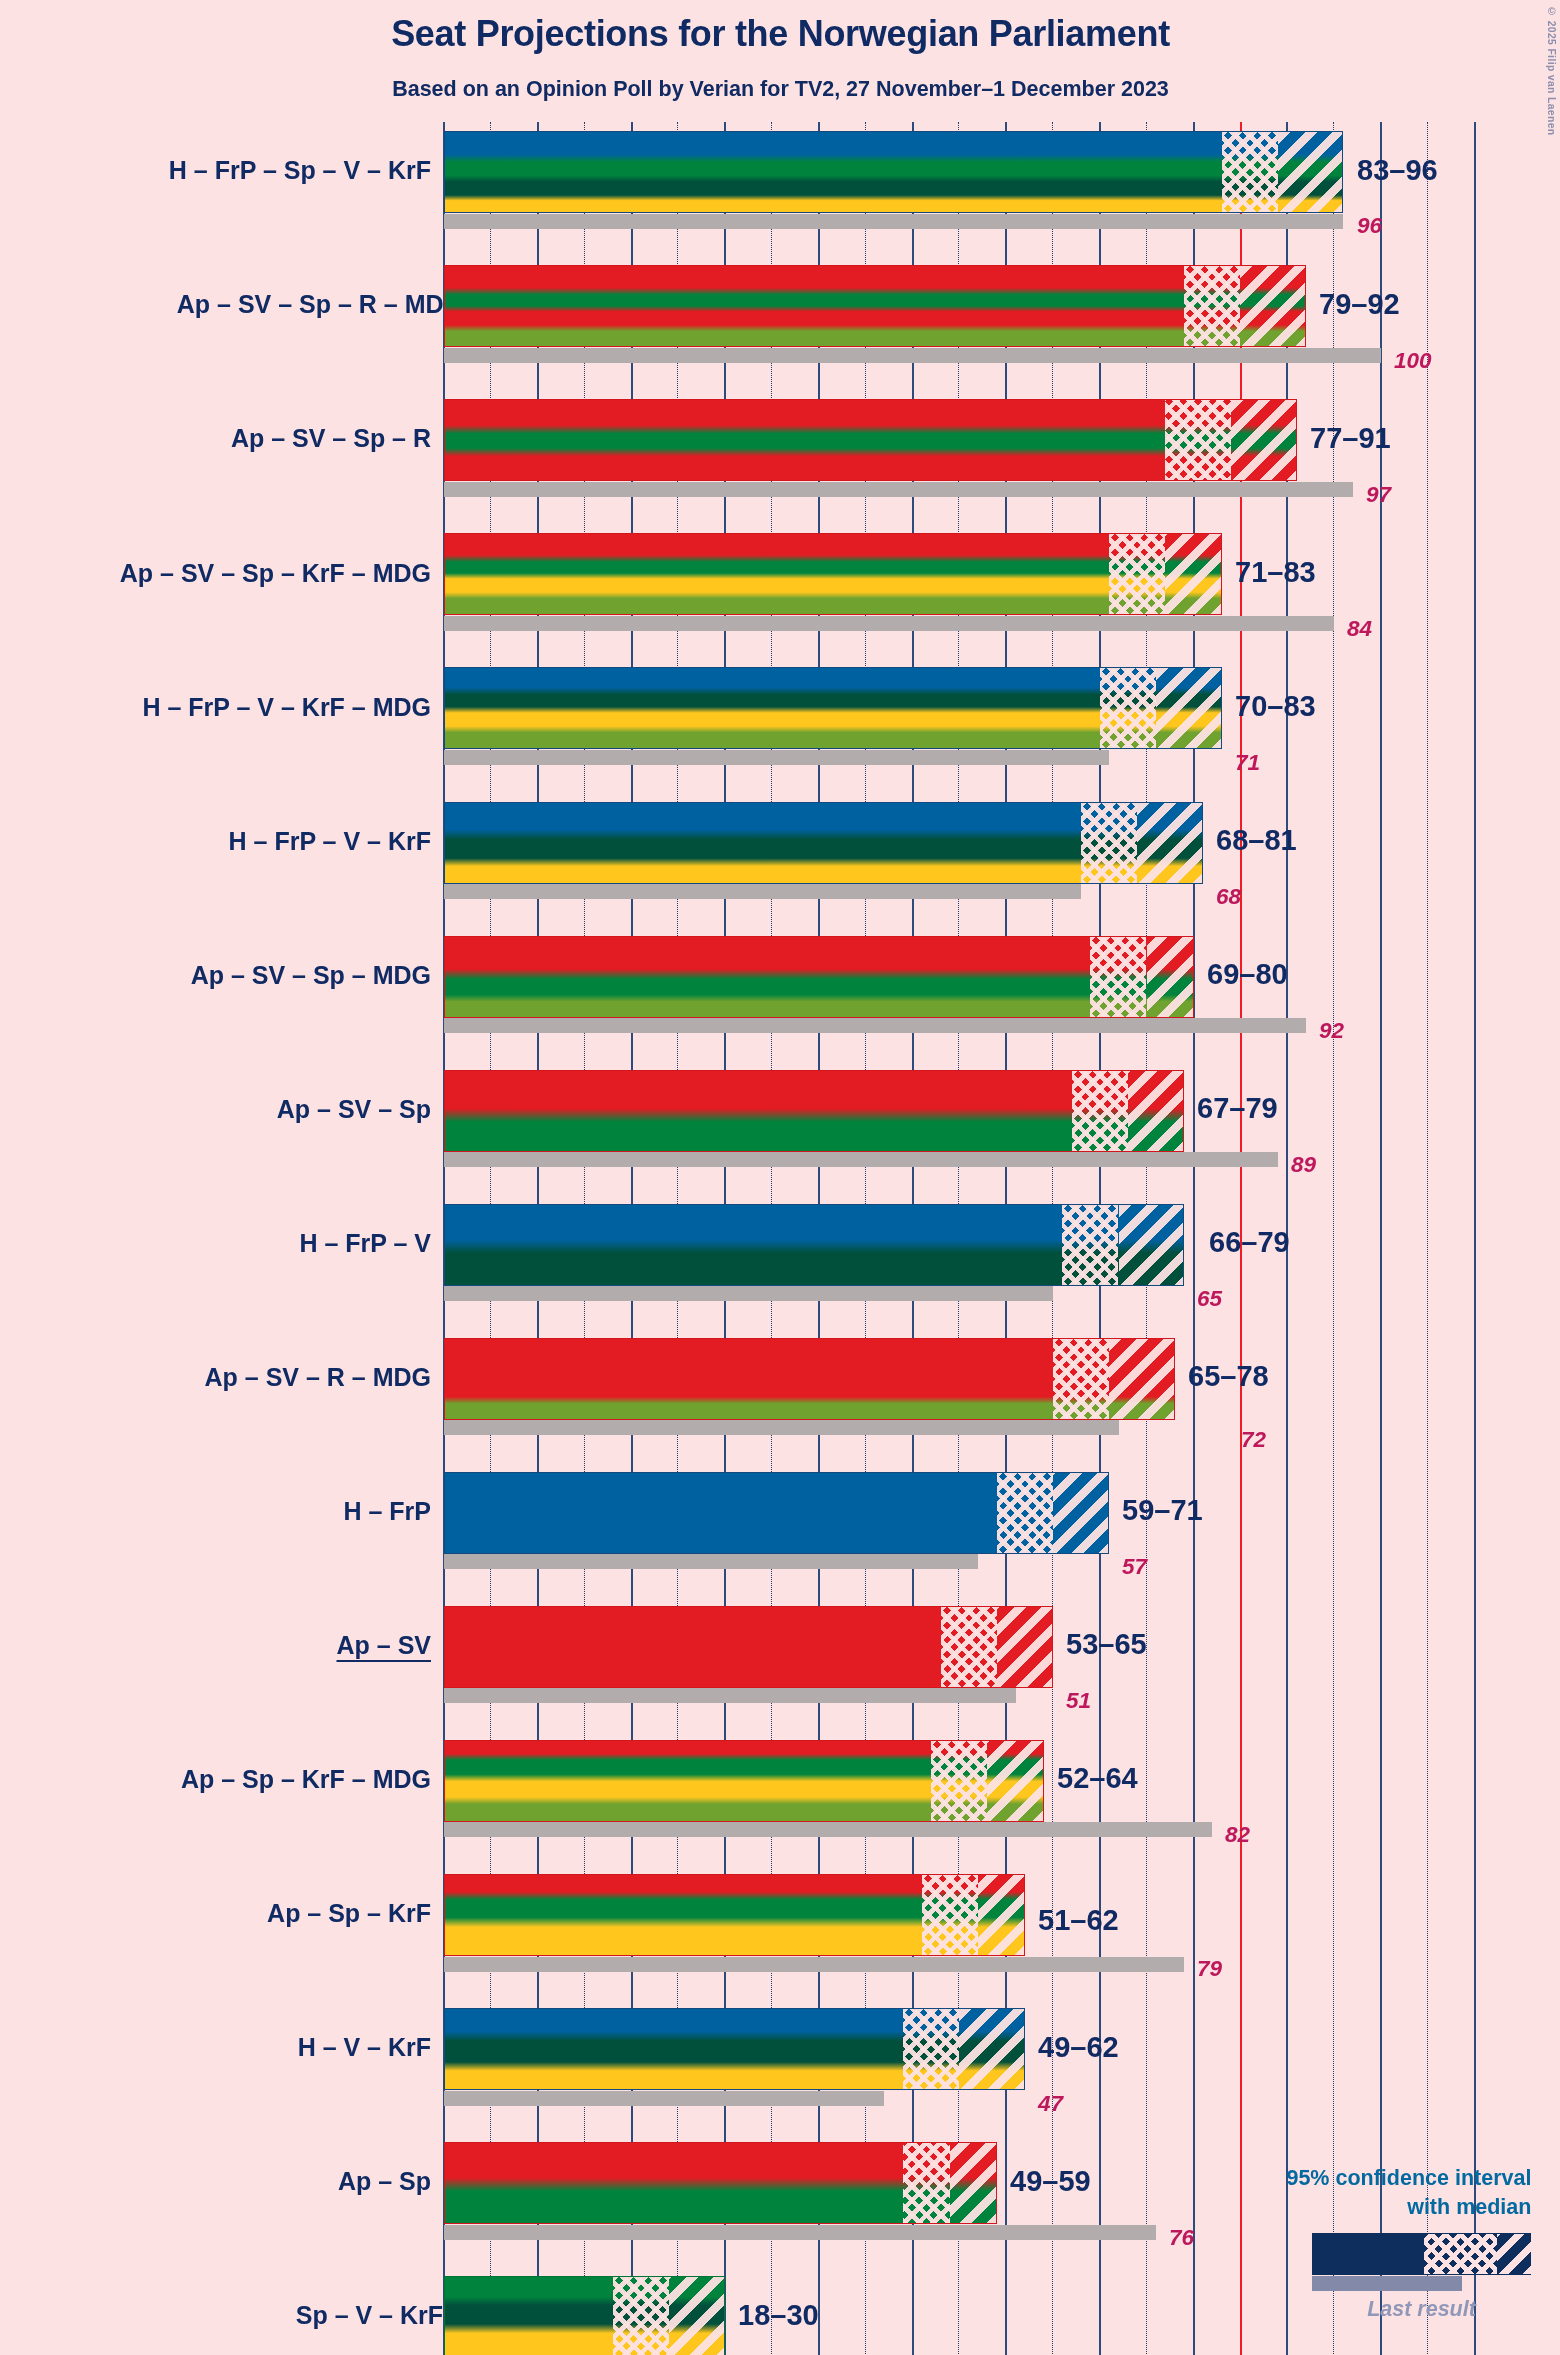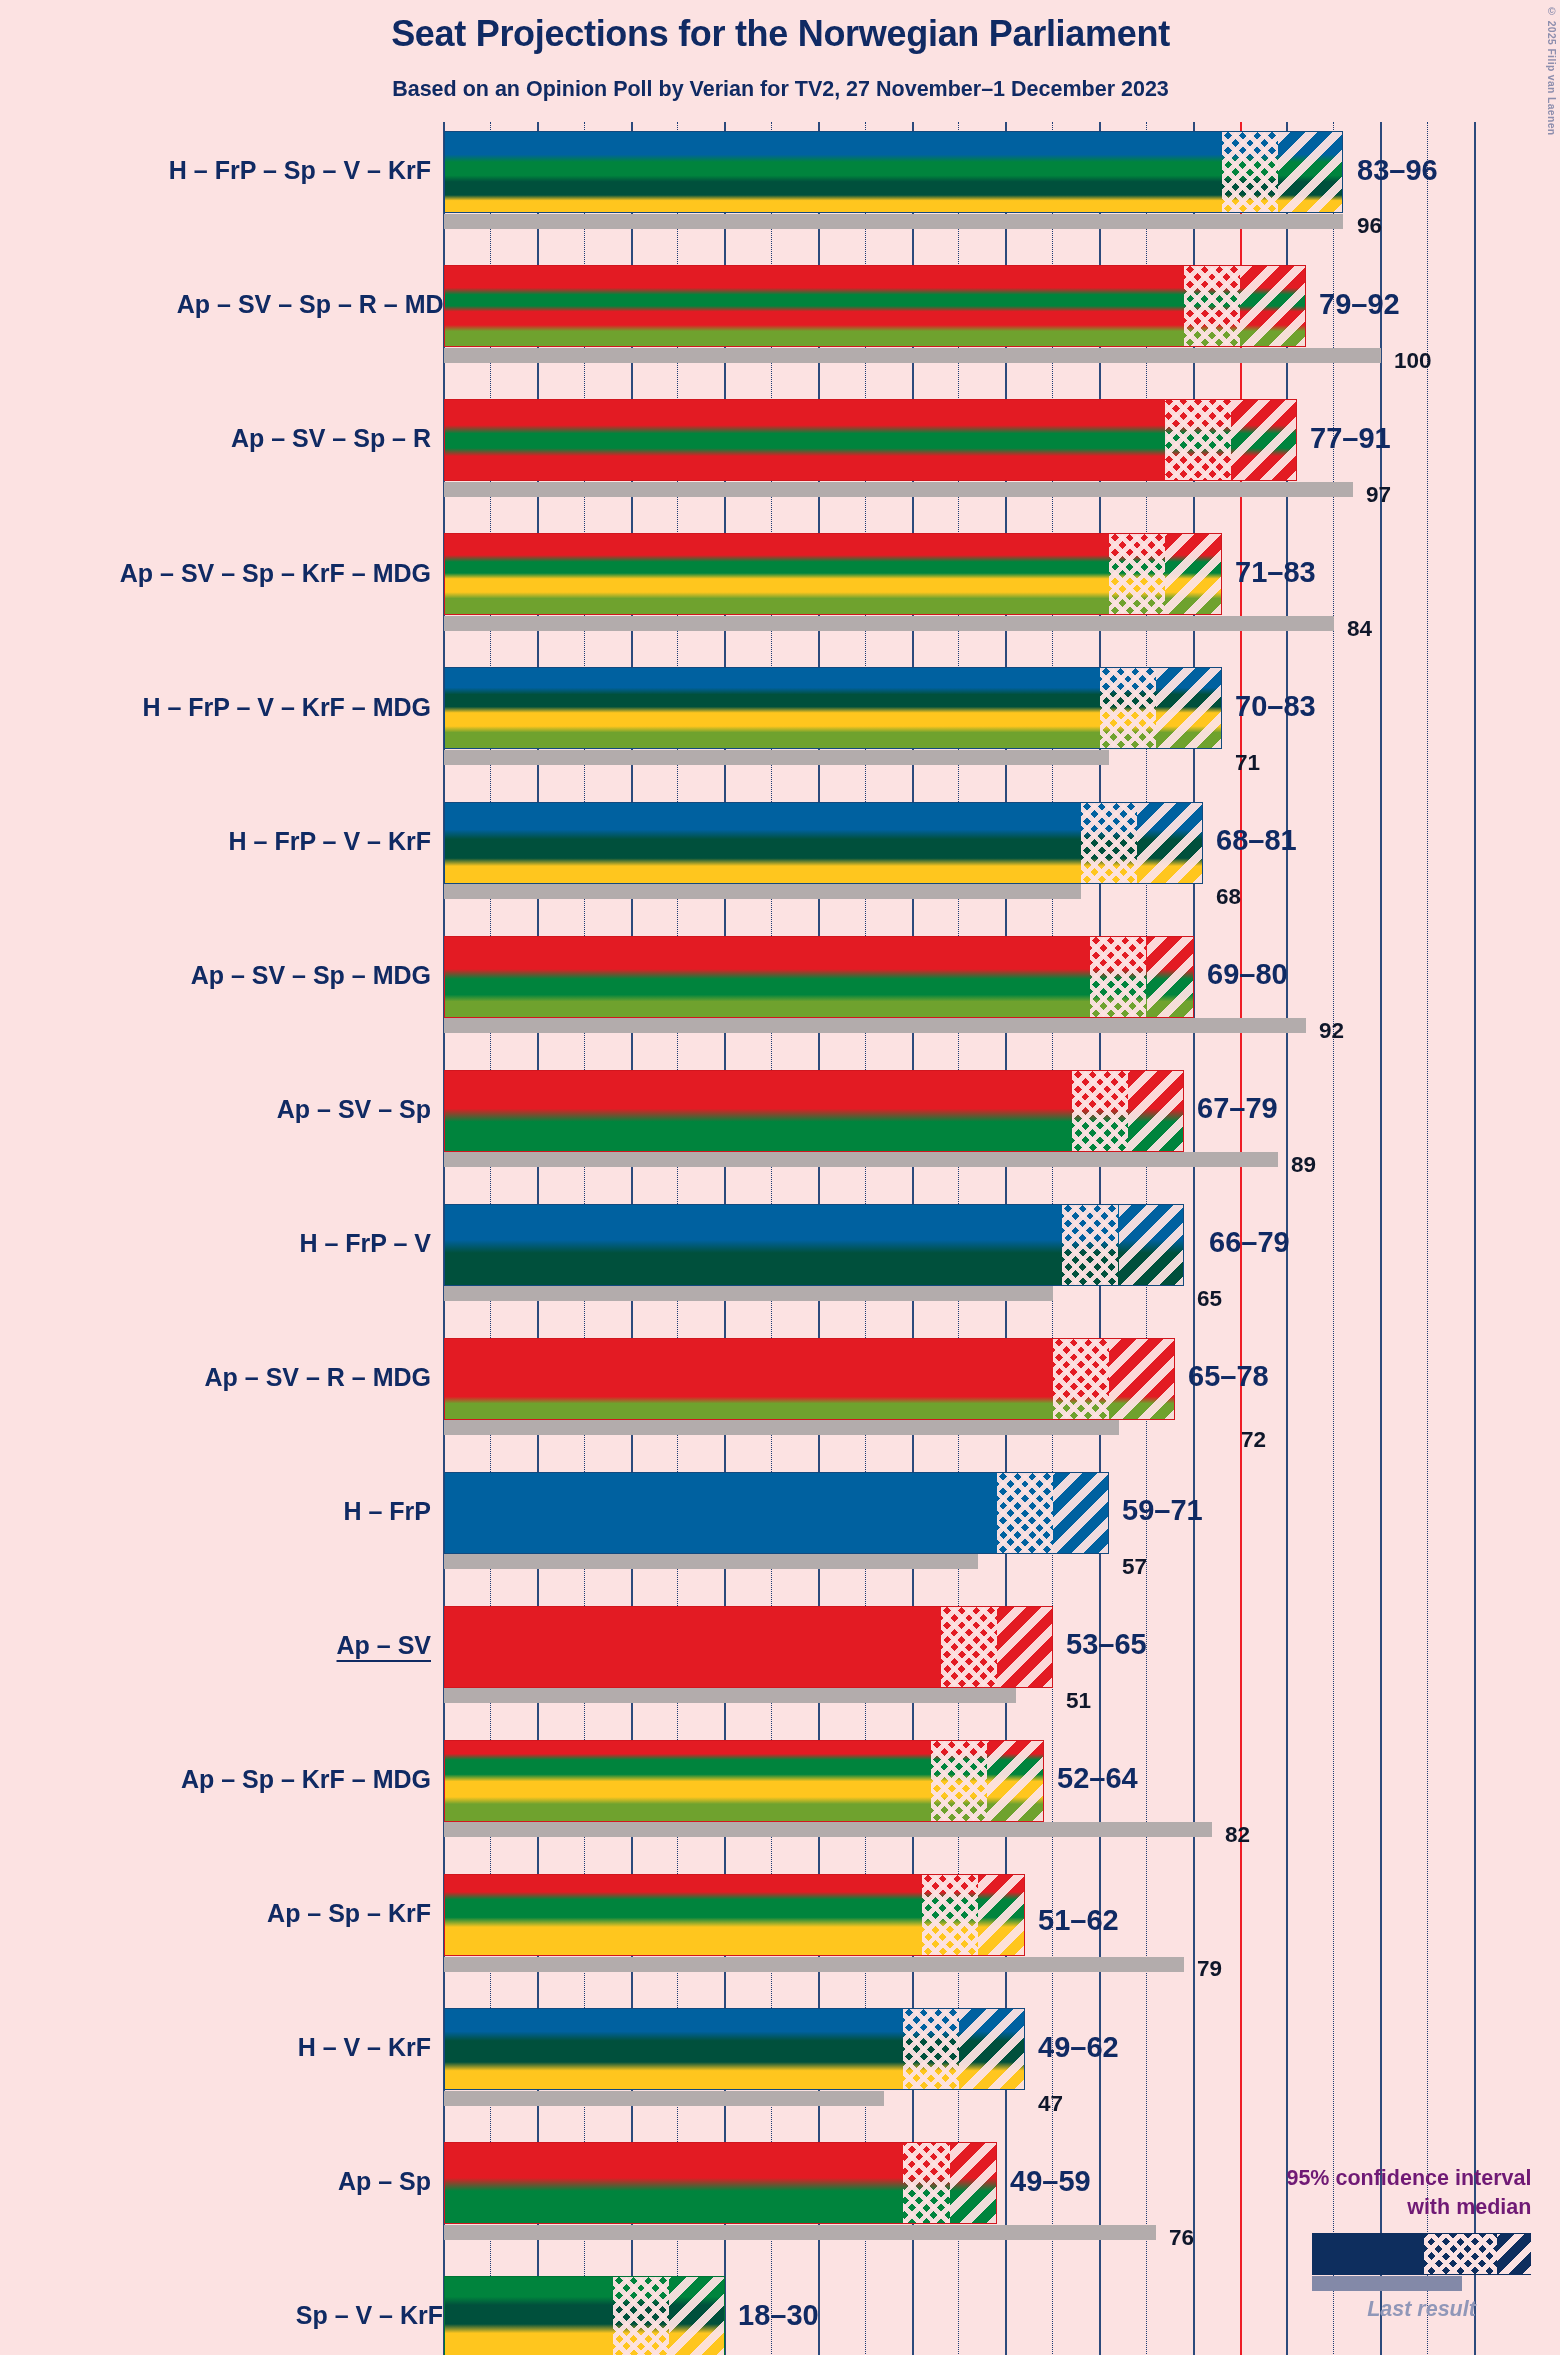--- a/index.html
+++ b/index.html
@@ -63,26 +63,26 @@
   }
   .hatchB{position:absolute;top:0;height:100%;
     background-image:
       repeating-linear-gradient(-45deg, rgba(253,226,226,.95) 0 8.4px, rgba(253,226,226,0) 8.4px 19px);
   }
   .greybar{position:absolute;background:#B3ACAC;}
   .valrange{
     position:absolute;font-size:29px;font-weight:bold;color:#102A63;white-space:nowrap;line-height:1;
   }
   .vallast{
-    position:absolute;font-size:22.5px;color:#0f172a;white-space:nowrap;line-height:1;font-weight:bold;
+    position:absolute;font-size:22.5px;font-style:italic;color:#be185d;white-space:nowrap;line-height:1;font-weight:bold;
   }
   
   #legend{position:absolute;}
   .legtext{
-    position:absolute;text-align:right;font-size:21.5px;font-weight:bold;color:#701a75;line-height:1.2;white-space:nowrap;
+    position:absolute;text-align:right;font-size:21.5px;font-weight:bold;color:#0369a1;line-height:1.2;white-space:nowrap;
   }
   .legbar{position:absolute;box-sizing:border-box;border:1.9px solid #0E2E5E;background:#0E2E5E;}
   .leghA{position:absolute;top:0;height:100%;
     background-image:
       repeating-linear-gradient(45deg, #FCE2E2 0 4.7px, rgba(0,0,0,0) 4.7px 10.3px),
       repeating-linear-gradient(-45deg, #FCE2E2 0 4.7px, rgba(0,0,0,0) 4.7px 10.3px);
   }
   .leghB{position:absolute;top:0;height:100%;
     background-image:repeating-linear-gradient(-45deg, #FCE2E2 0 7.5px, rgba(0,0,0,0) 7.5px 17px);
   }

